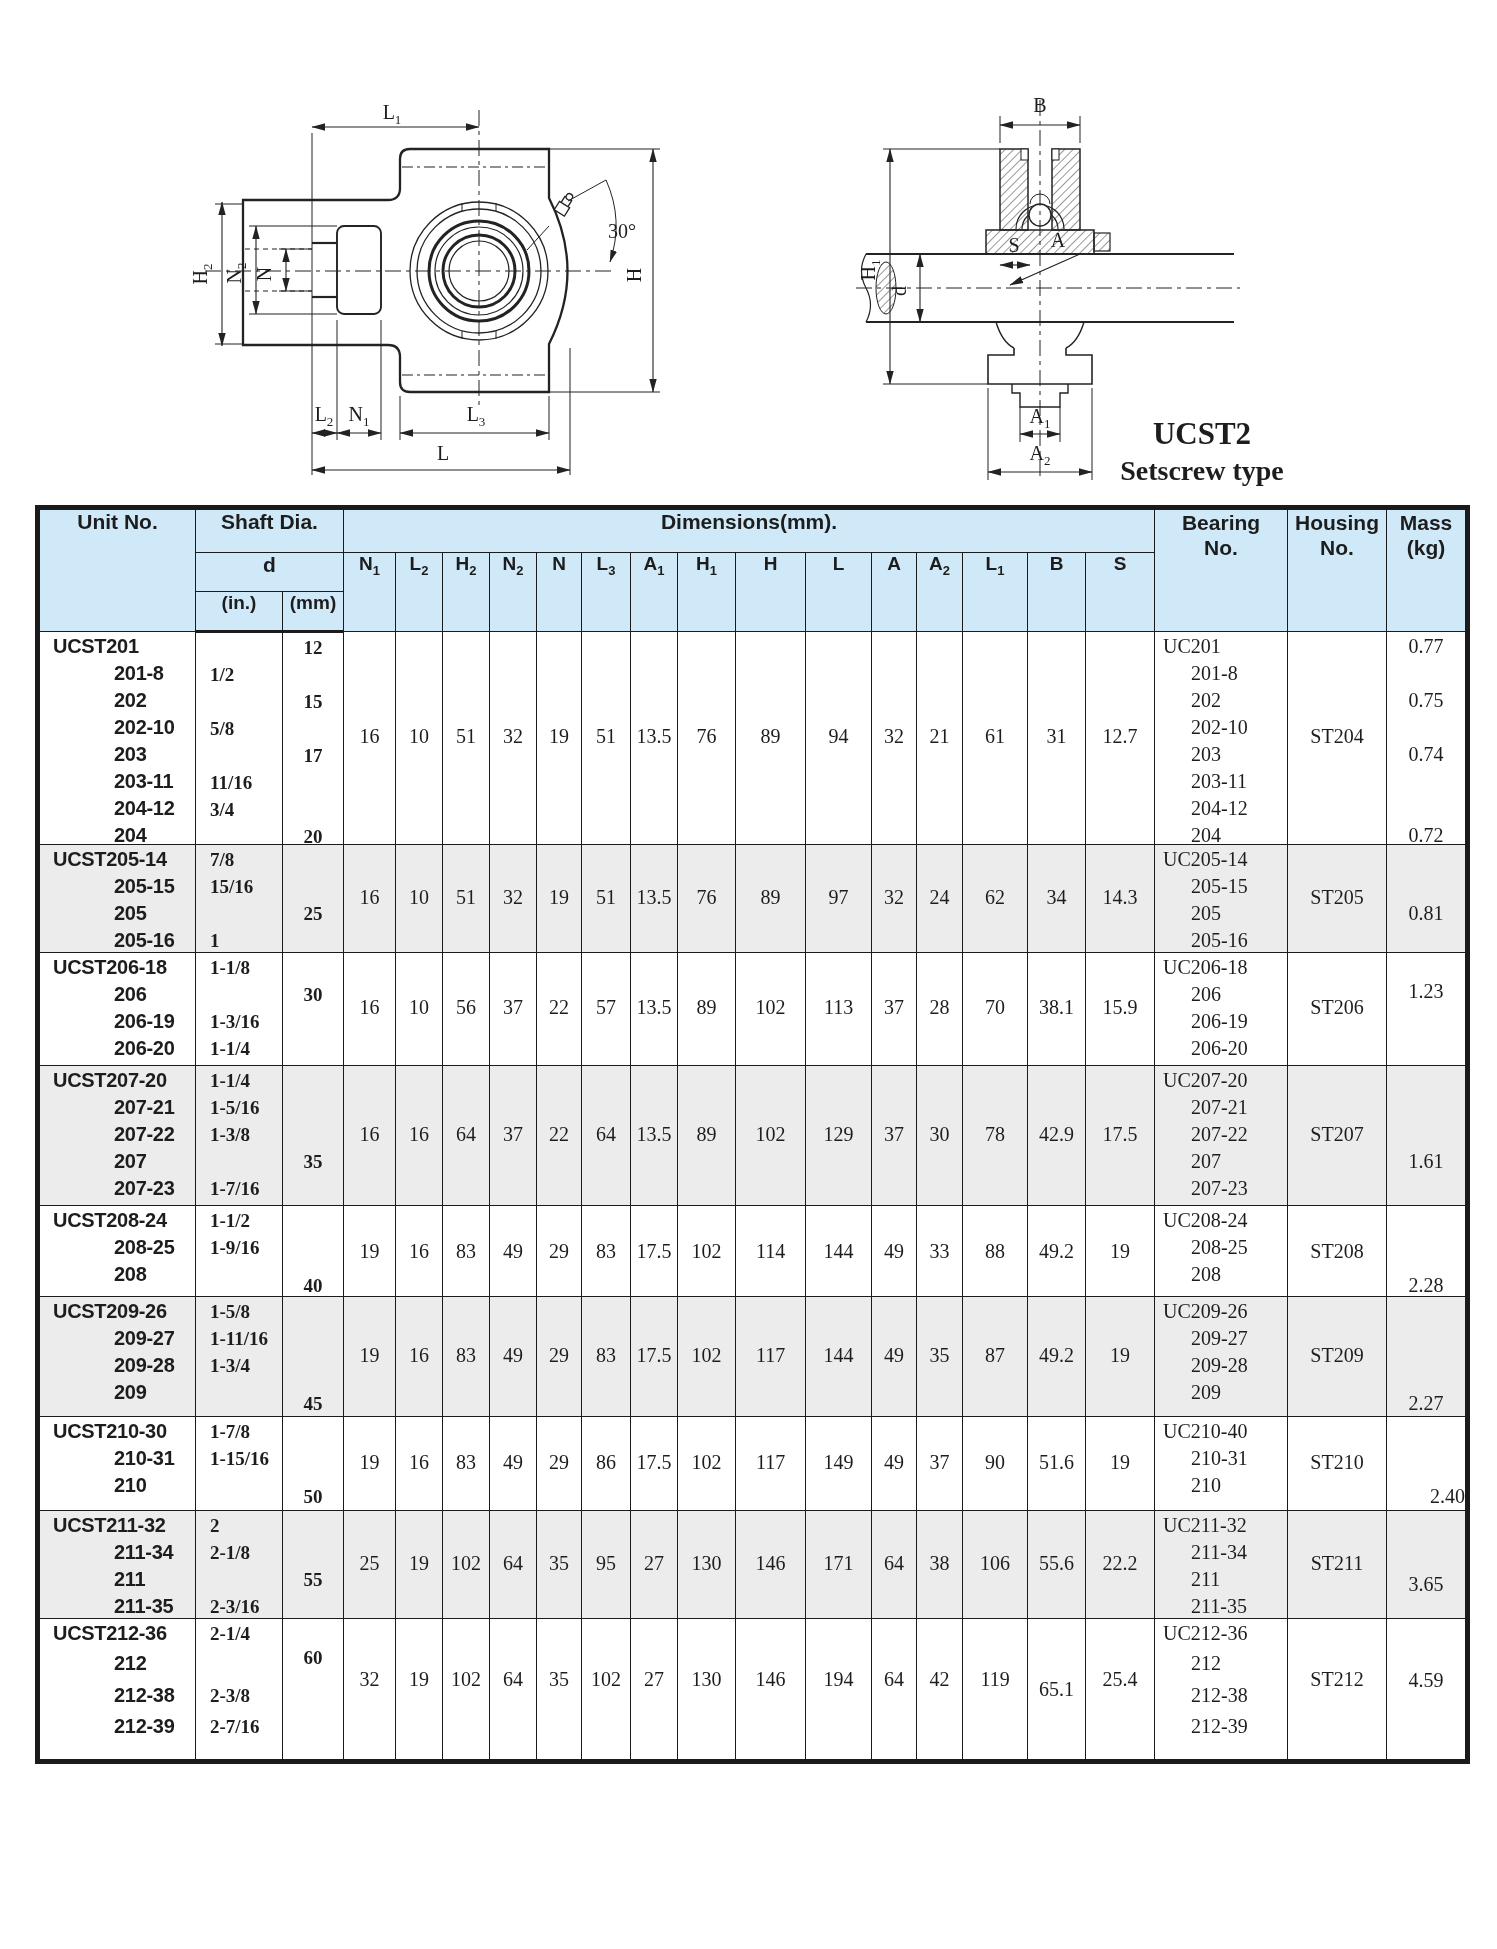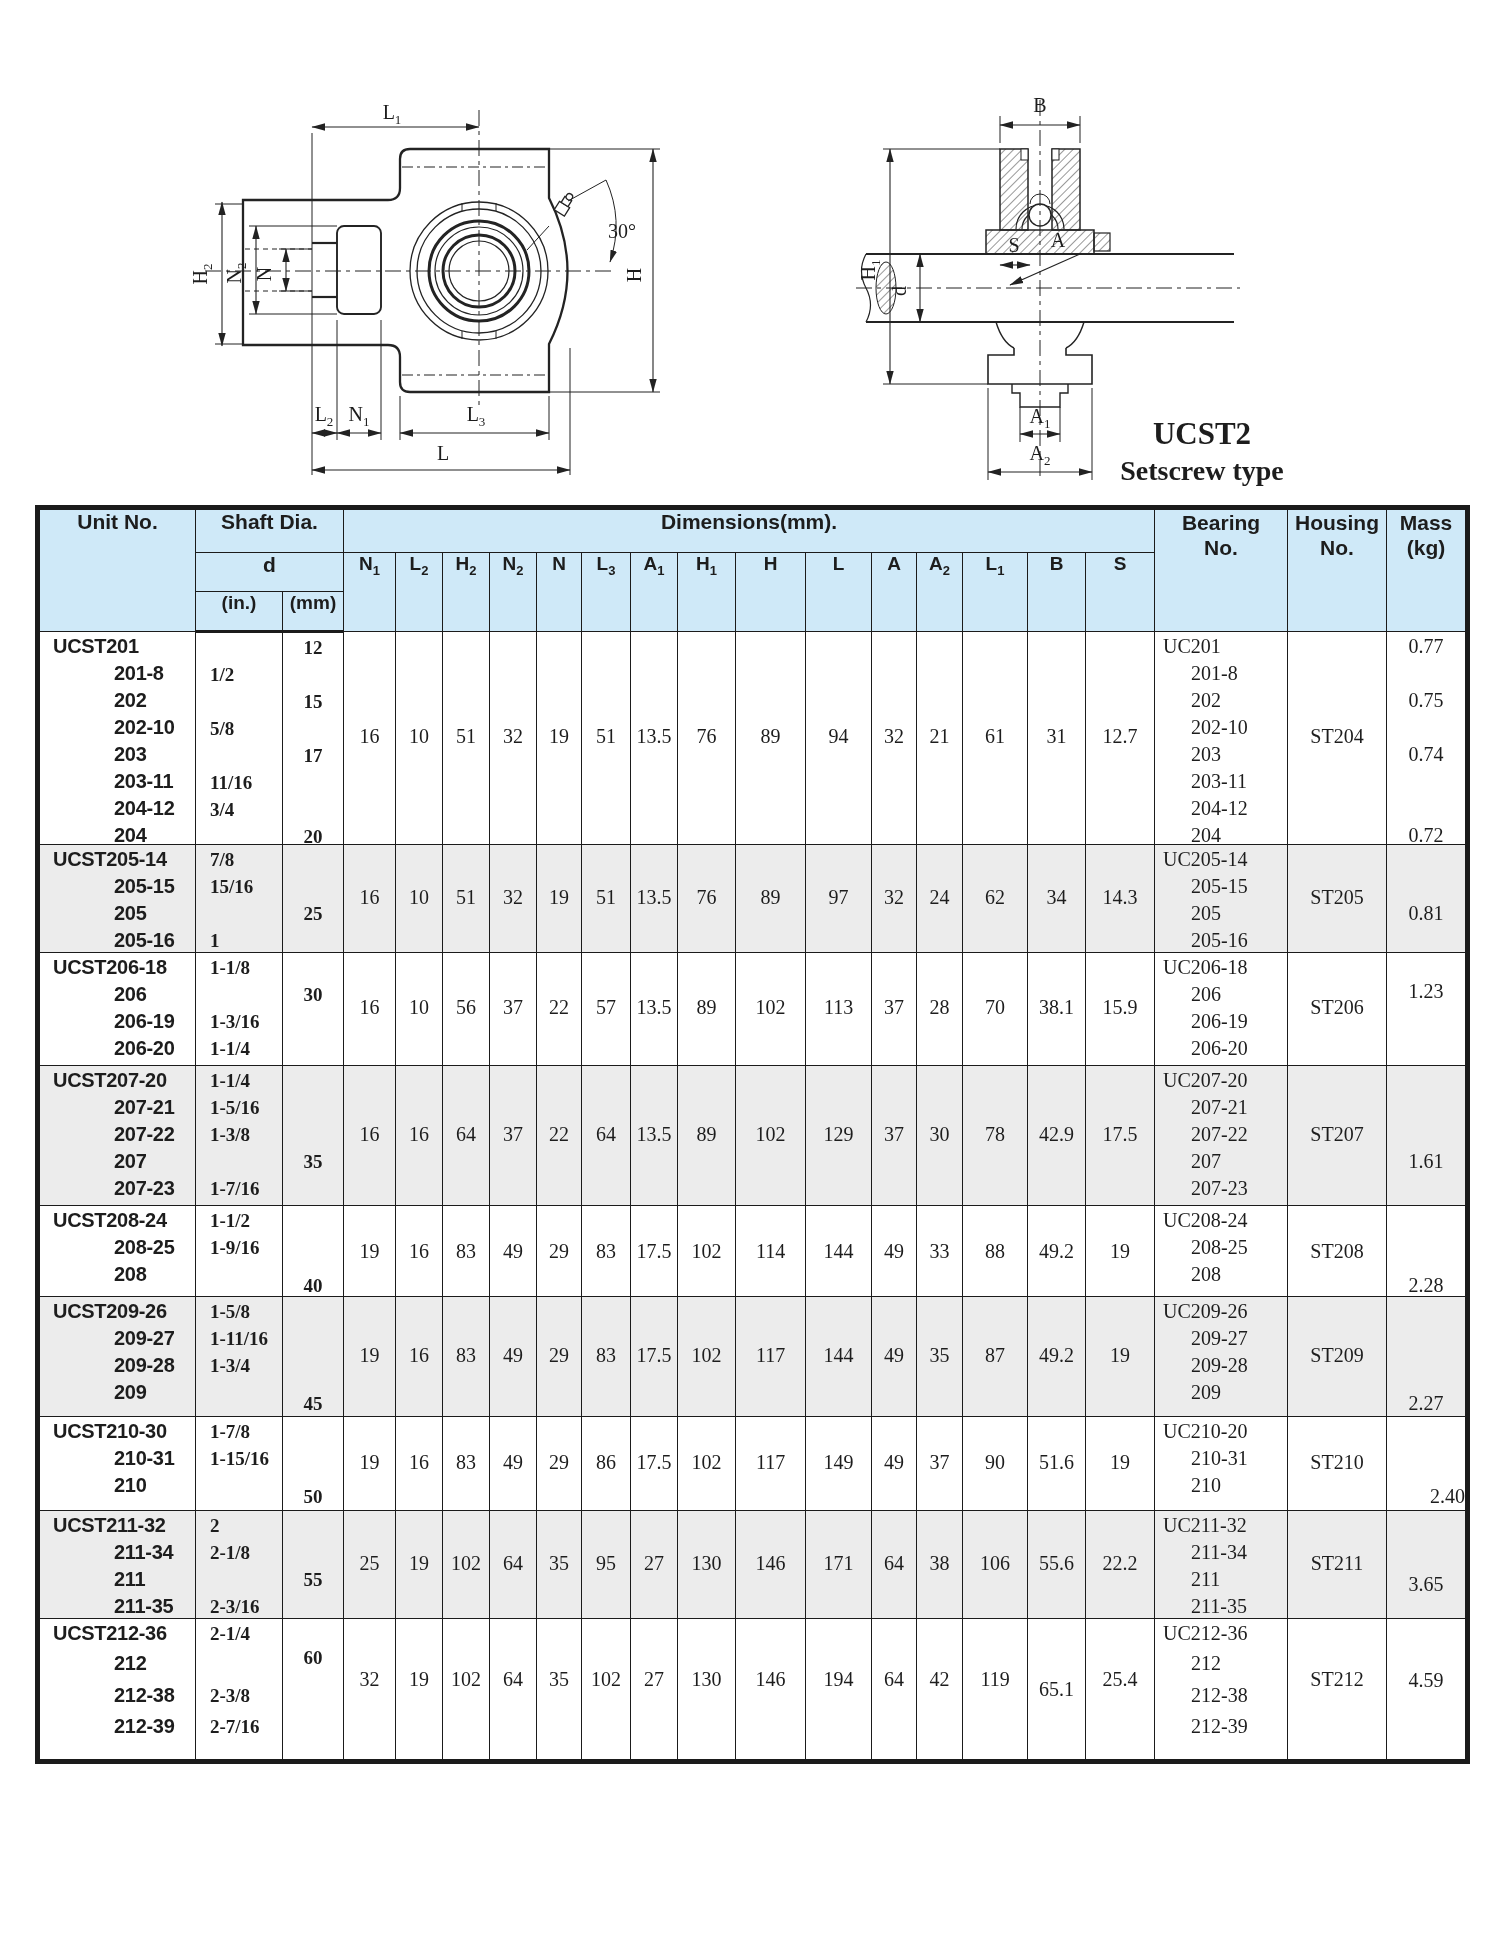--- a/index.html
+++ b/index.html
@@ -807,21 +807,21 @@
               <div class="vcenter" style="height: 90px;">90</div>
             </td>
             <td>
               <div class="vcenter" style="height: 90px;">51.6</div>
             </td>
             <td>
               <div class="vcenter" style="height: 90px;">19</div>
             </td>
             <td class="bearing">
               <div class="cellwrap" style="height: 89px;">
-                <div class="pl first" style="top: 2px;">UC210-20</div>
+                <div class="pl first" style="top: 2px;">UC210-40</div>
                 <div class="pl" style="top: 29px;">210-31</div>
                 <div class="pl" style="top: 56px;">210</div>
               </div>
             </td>
             <td class="housing">
               <div class="vcenter" style="height: 90px;">ST210</div>
             </td>
             <td class="mass">
               <div class="cellwrap" style="height: 89px;">
                 <div class="pl" style="top: 66.8px; text-align: right;">2.40</div>

